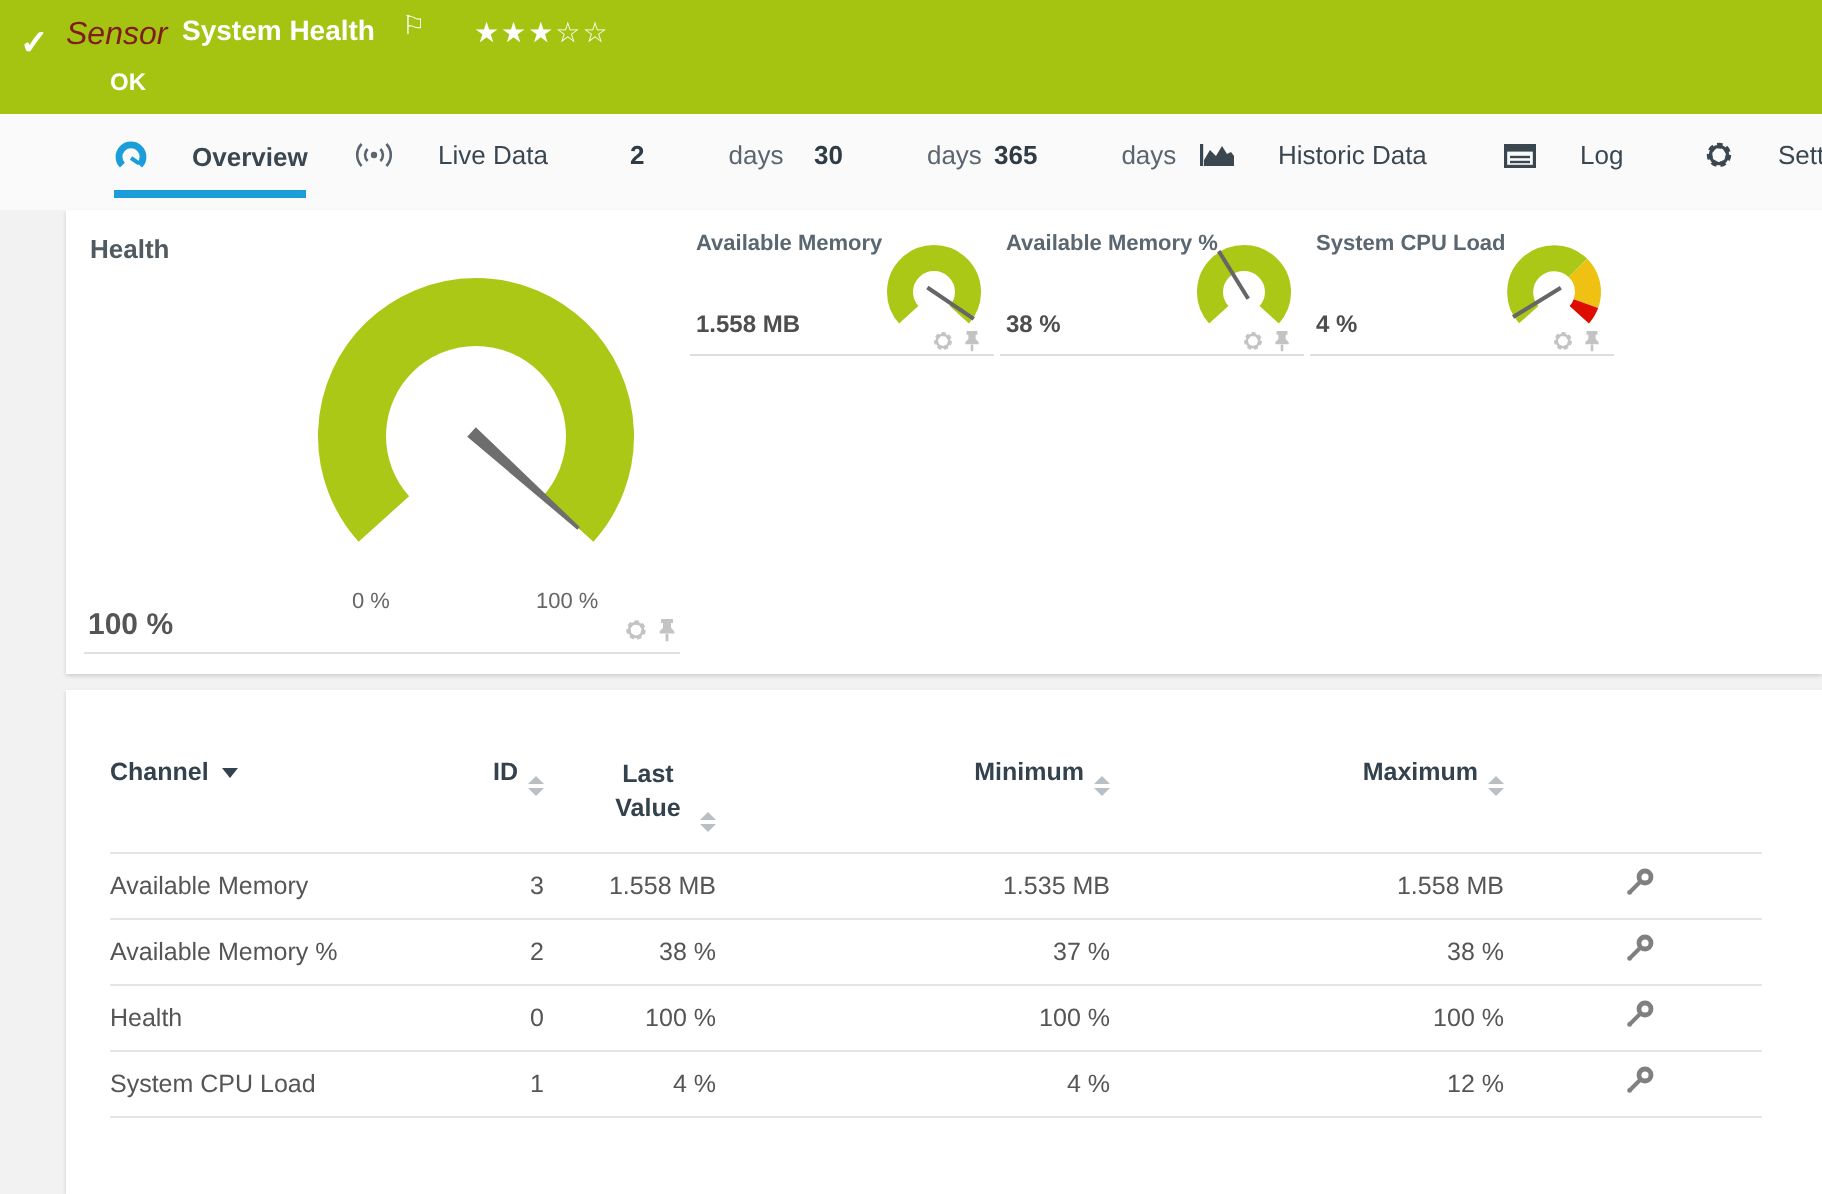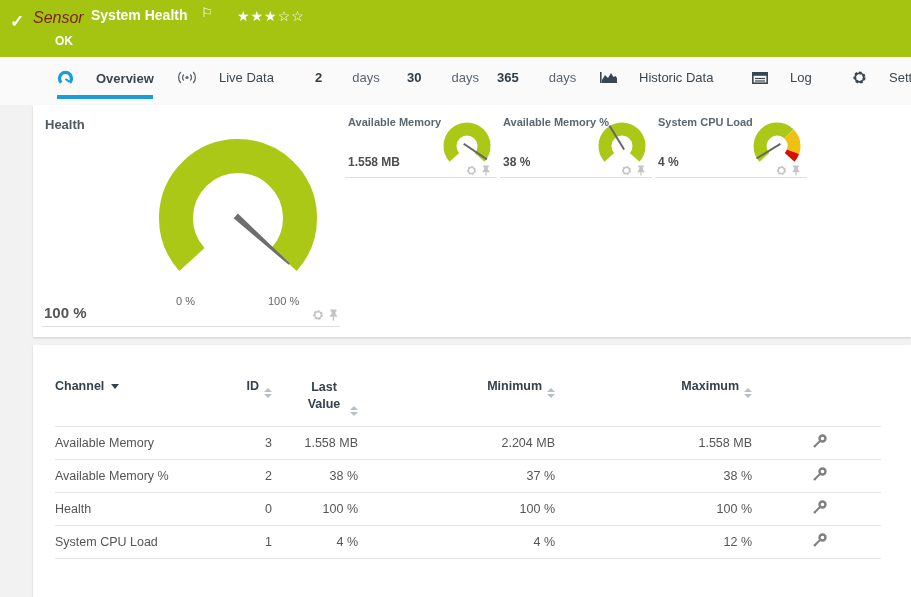--- a/index.html
+++ b/index.html
@@ -13,21 +13,21 @@
   .topbar .title { position:absolute; left:91px; top:7px; color:#fff; font-weight:bold; font-size:14px; }
   .topbar .flag { position:absolute; left:201px; top:5px; color:#fff; font-size:13px; cursor:pointer; }
   .topbar .stars { position:absolute; left:237px; top:8px; color:#fff; font-size:14px; letter-spacing:1px; cursor:pointer; }
   .topbar .status { position:absolute; left:55px; top:34px; color:#fff; font-weight:bold; font-size:12px; }
 
   
   .tabstrip { position:absolute; left:0; top:57px; width:911px; height:48px; background:#fafafa; }
   .tab { position:absolute; top:13px; display:flex; align-items:center; gap:22px;
          font-size:13px; color:#3a4750; cursor:pointer; white-space:nowrap; }
   .tab b { font-weight:bold; color:#2f3c46; }
-  .tab .unit { color:#5a6570; margin-left:8px; }
+  .tab .unit { color:#5a6570; margin-left:20px; }
   .tab.active { font-weight:bold; }
   .tab-underline { position:absolute; left:57px; top:38px; width:96px; height:4px; background:#1b9dd9; }
 
   
   .panel { position:absolute; left:33px; right:0; background:#fff; box-shadow:0 1px 2px rgba(0,0,0,.15); }
   .panel1 { top:105px; height:232px; }
   .panel2 { top:345px; height:252px; }
 
   
   .healthcard { position:absolute; left:0; top:0; width:310px; height:231px; }
@@ -257,21 +257,21 @@
               </span>
           </th>
           <th class="col-act"></th>
         </tr>
       </thead>
       <tbody>
         <tr>
           <td class="col-ch">Available Memory</td>
           <td class="col-id">3</td>
           <td class="col-lv">1.558 MB</td>
-          <td class="col-min">2.204 MB</td>
+          <td class="col-min">1.535 MB</td>
           <td class="col-max">1.558 MB</td>
           <td class="col-act"><span class="wrench">
             <svg width="15" height="15" viewBox="0 0 15 15">
                   <circle cx="2.8" cy="12.2" r="1.2" fill="#808080"></circle>
                   <line x1="3" y1="12" x2="8" y2="7" stroke="#808080" stroke-width="2"></line>
                   <circle cx="10.5" cy="4.5" r="3" fill="none" stroke="#808080" stroke-width="2.4"></circle>
                 </svg>
           </span></td>
         </tr>
         <tr>

